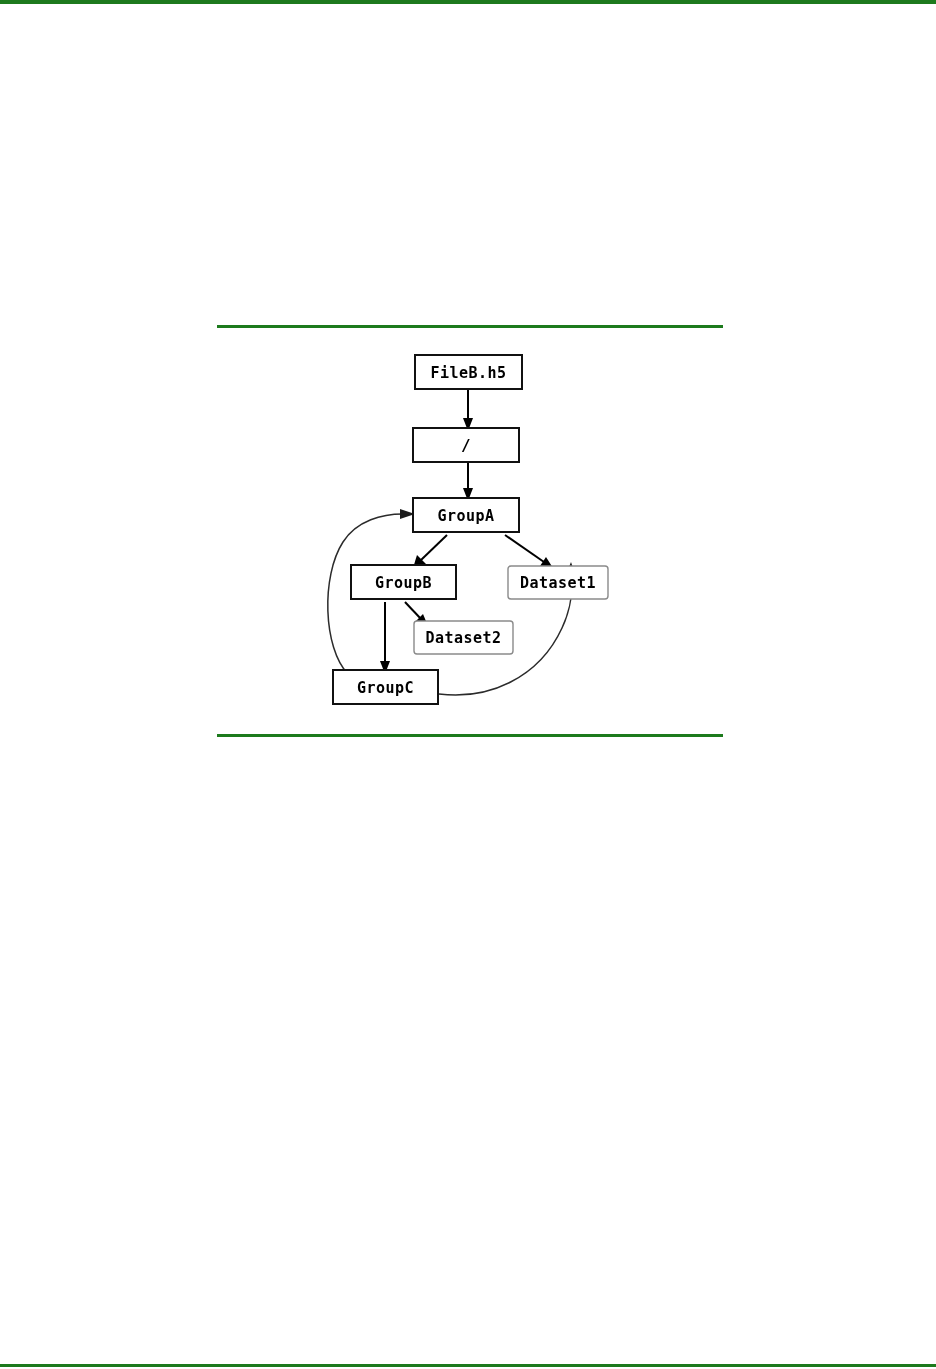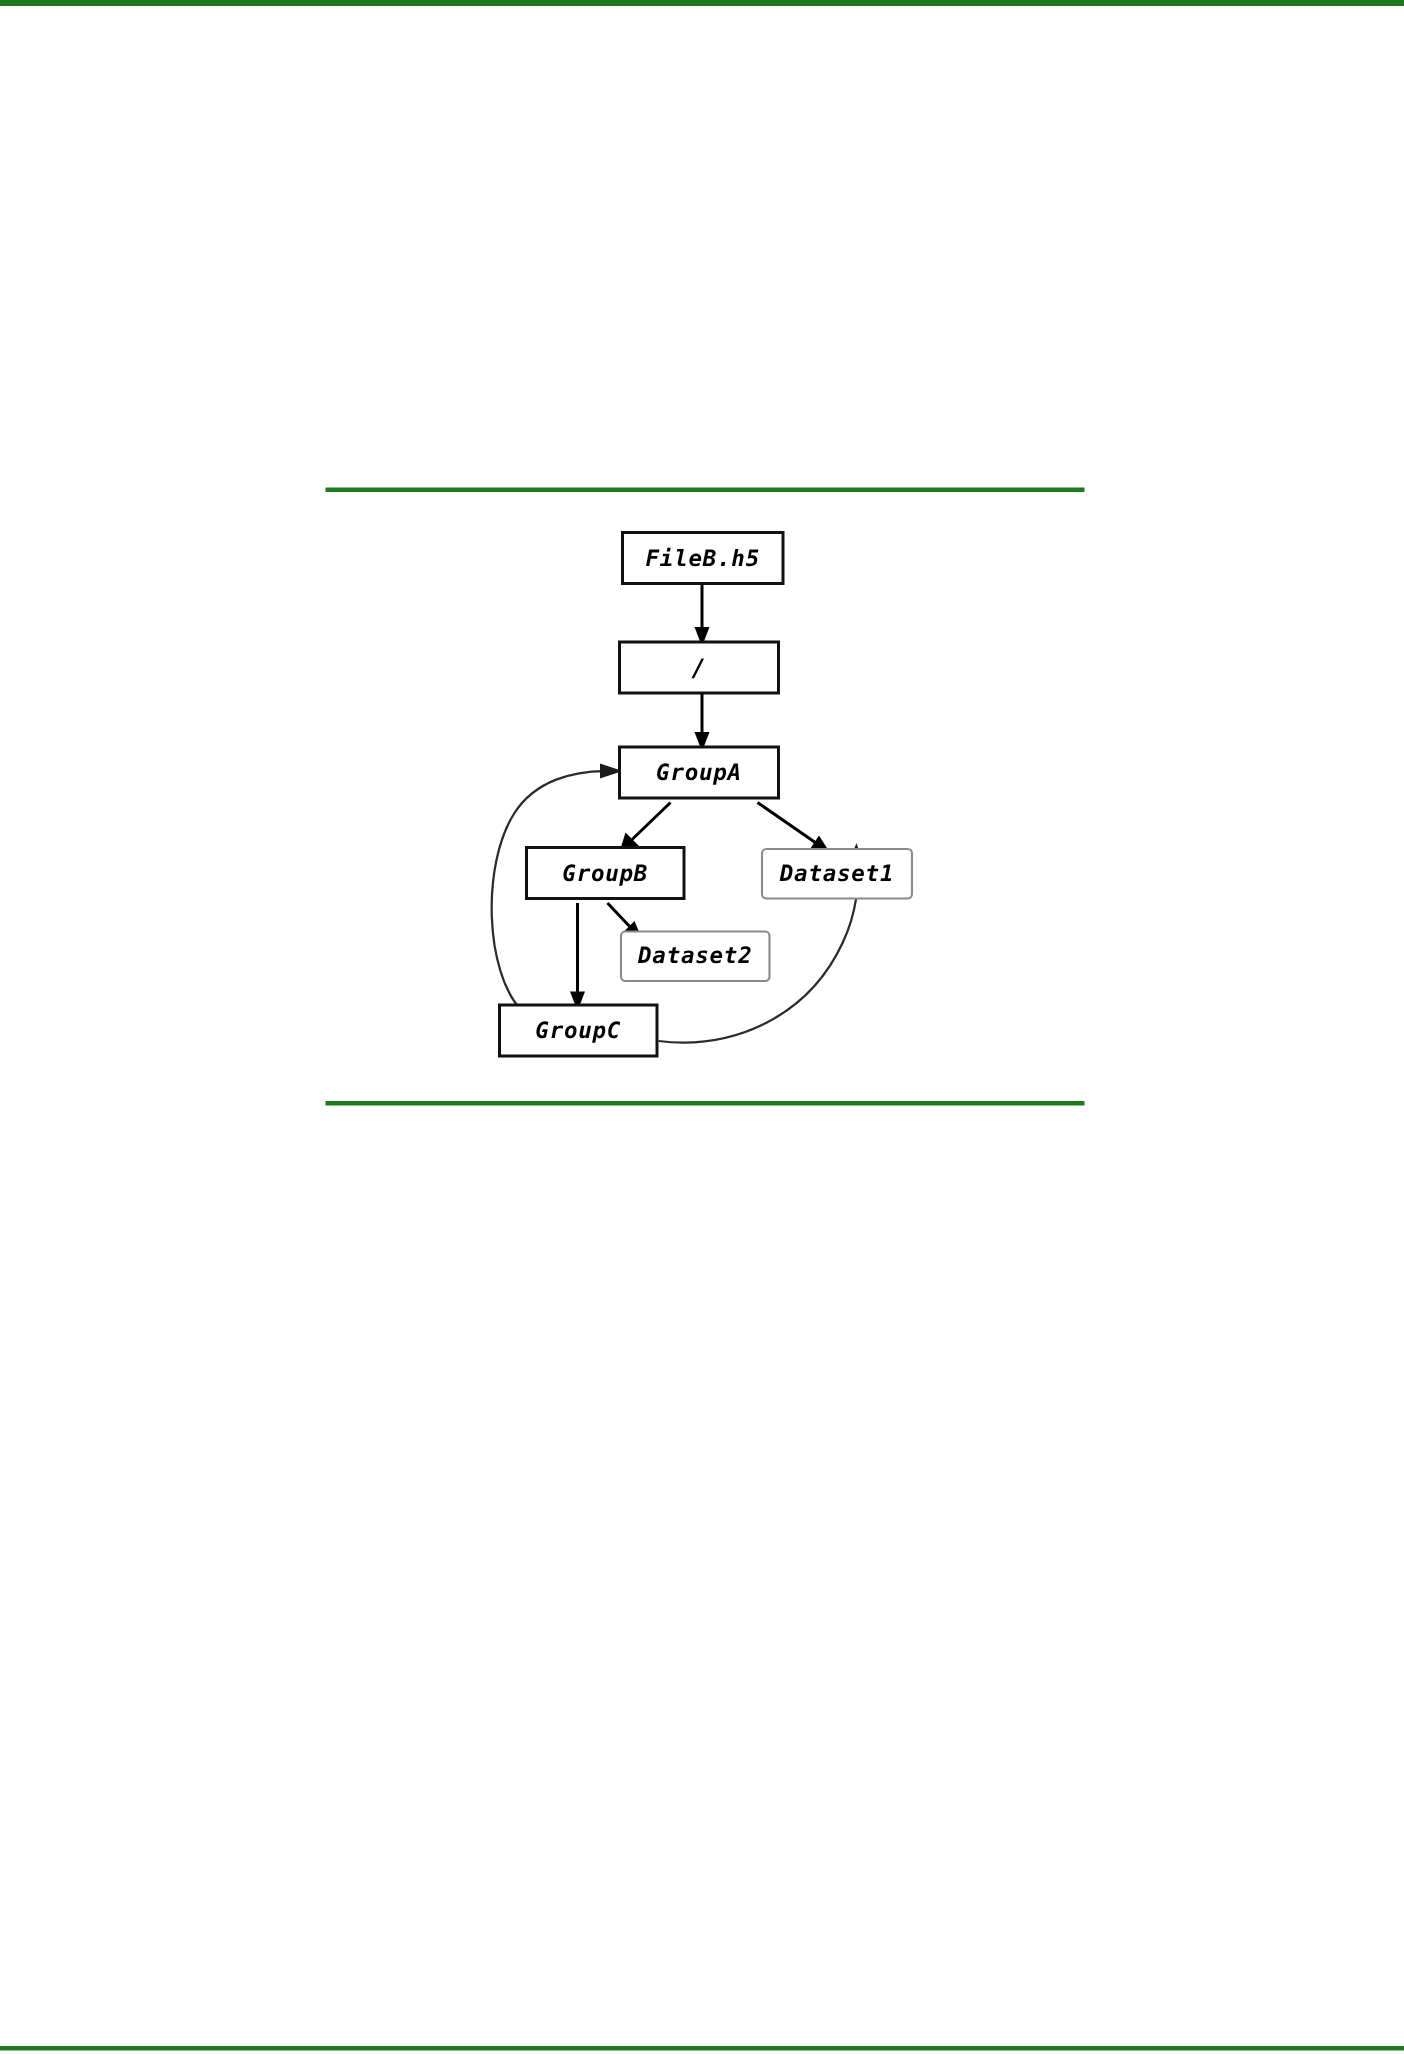--- a/index.html
+++ b/index.html
@@ -29,21 +29,20 @@
     width: 936px;
     height: 3px;
     background: #1d7a1d;
   }
   .figure-block {
     position: absolute;
     left: 217px;
     top: 325px;
     width: 506px;
     height: 412px;
-    font-style: italic;
   }
   .fig-rule {
     position: absolute;
     left: 0;
     width: 506px;
     height: 3px;
     background: #1d7a1d;
   }
   .fig-rule.top { top: 0; }
   .fig-rule.bottom { top: 409px; }

